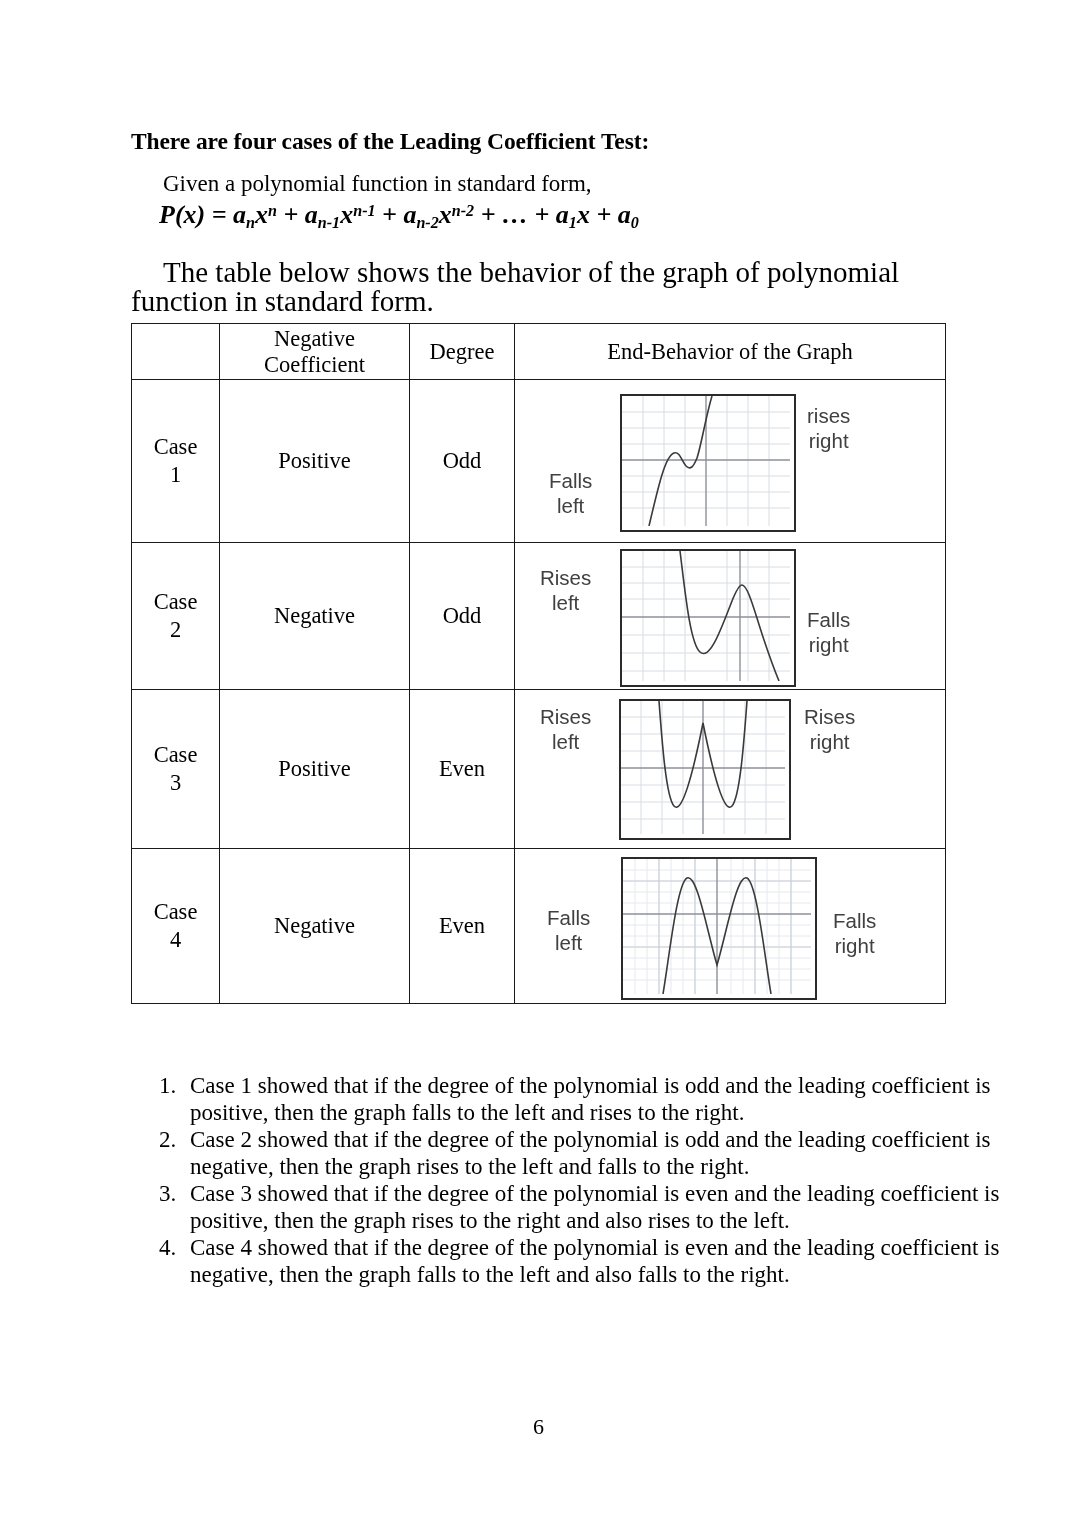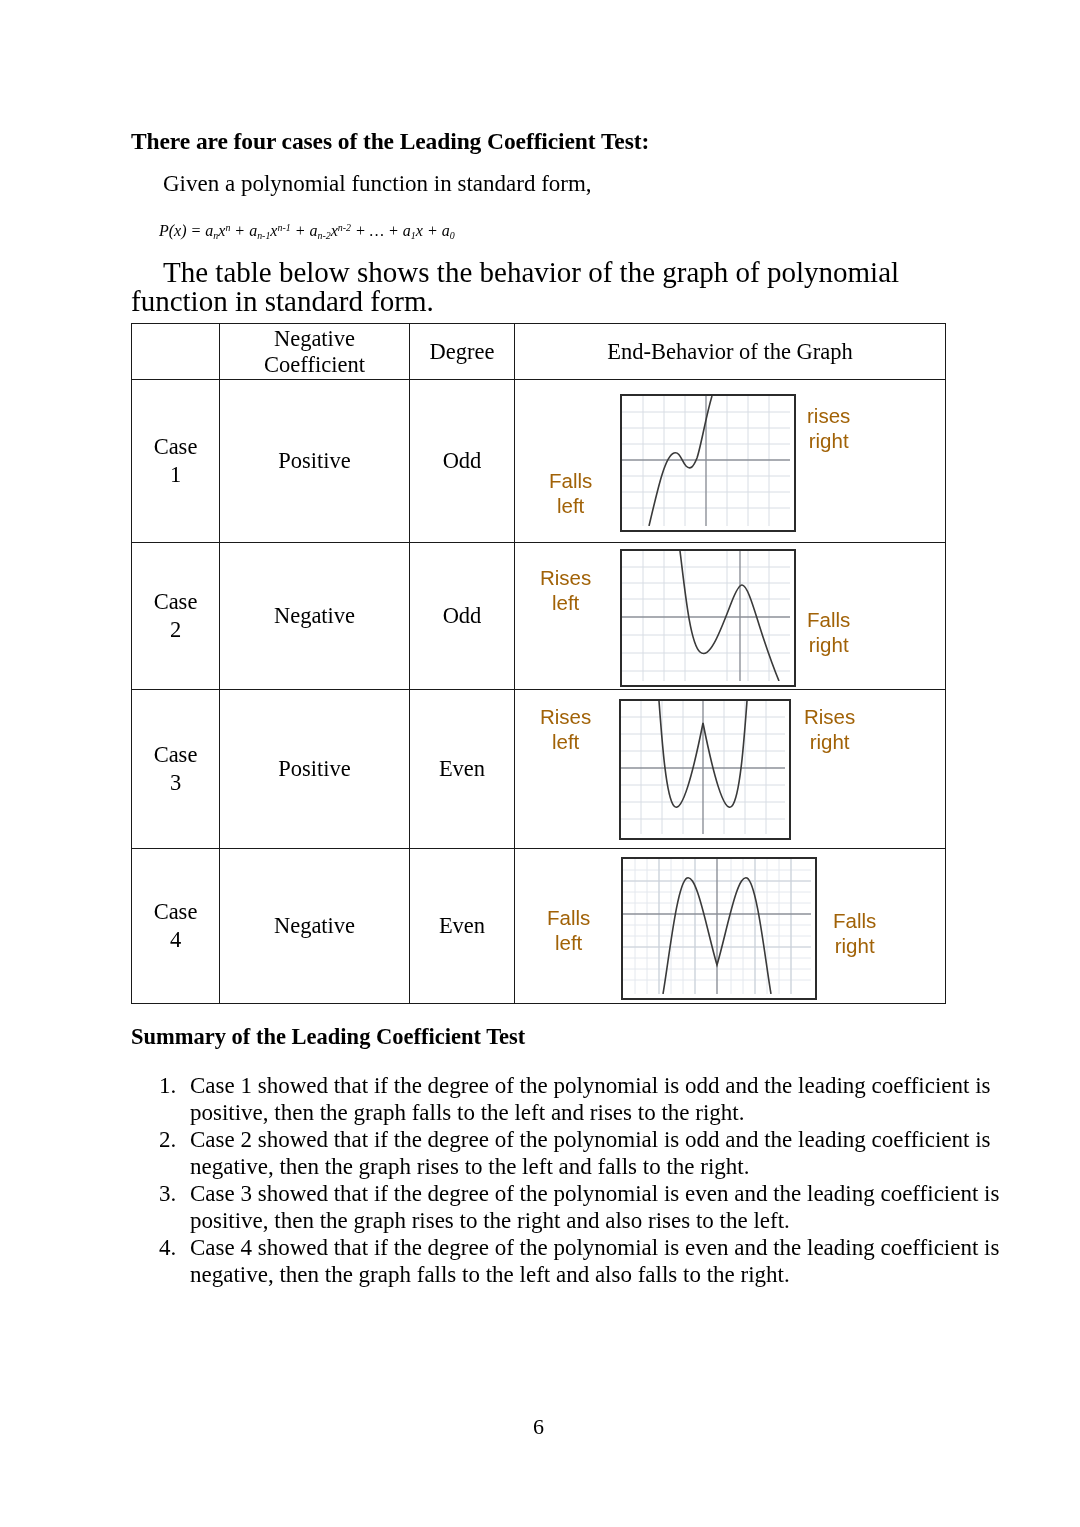--- a/index.html
+++ b/index.html
@@ -36,24 +36,25 @@
     position: absolute;
     left: 163px;
     top: 171px;
     font-size: 23px;
     white-space: nowrap;
     text-align: right;
   }
   .formula {
     position: absolute;
     left: 159px;
-    top: 222px;
-    font-size: 16px;
+    top: 200px;
+    font-size: 26px;
     font-style: italic;
     white-space: nowrap;
+    font-weight: bold;
   }
   .formula sub, .formula sup {
     font-size: 62%;
     font-style: italic;
   }
   .formula sub { vertical-align: -0.28em; }
   .formula sup { vertical-align: 0.46em; }
   .para-table {
     position: absolute;
     left: 131px;
@@ -109,21 +110,21 @@
     overflow: hidden;
   }
   .gbox svg { display: block; }
   .ebl {
     position: absolute;
     font-family: "Liberation Sans", sans-serif;
     font-size: 20.5px;
     line-height: 25px;
     text-align: center;
     white-space: nowrap;
-    color: #a16207;
+    color: #404040;
   }
 
   
   .sum-head {
     position: absolute;
     left: 131px;
     top: 1024px;
     font-weight: bold;
     font-size: 22.5px;
     white-space: nowrap;
@@ -384,21 +385,20 @@
               <div>Falls</div>
               <div>right</div>
             </div>
           </div>
         </td>
       </tr>
 
     </tbody>
   </table>
 
-  <div class="sum-head">Summary of the Leading Coefficient Test</div>
 
   <ol class="sum-list">
     <li>Case 1 showed that if the degree of the polynomial is odd and the leading coefficient is positive, then the graph falls to the left and rises to the right.</li>
     <li>Case 2 showed that if the degree of the polynomial is odd and the leading coefficient is negative, then the graph rises to the left and falls to the right.</li>
     <li>Case 3 showed that if the degree of the polynomial is even and the leading coefficient is positive, then the graph rises to the right and also rises to the left.</li>
     <li>Case 4 showed that if the degree of the polynomial is even and the leading coefficient is negative, then the graph falls to the left and also falls to the right.</li>
   </ol>
 
   <div class="pg-num">6</div>
 

